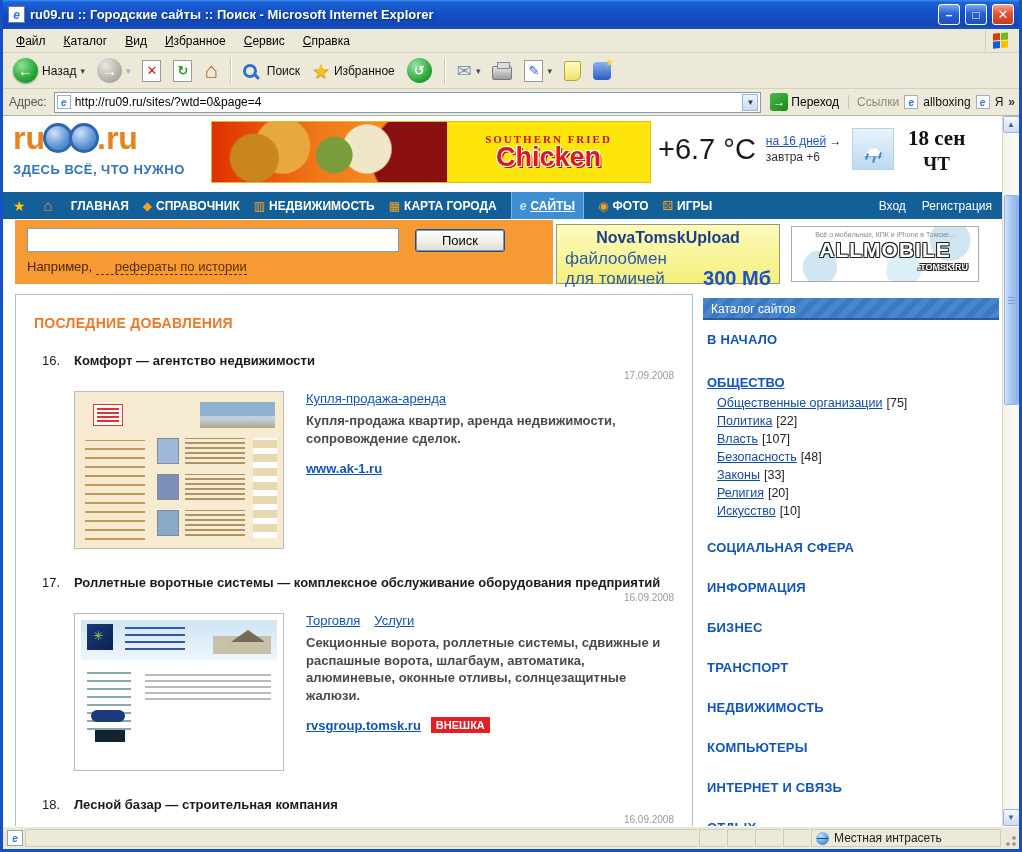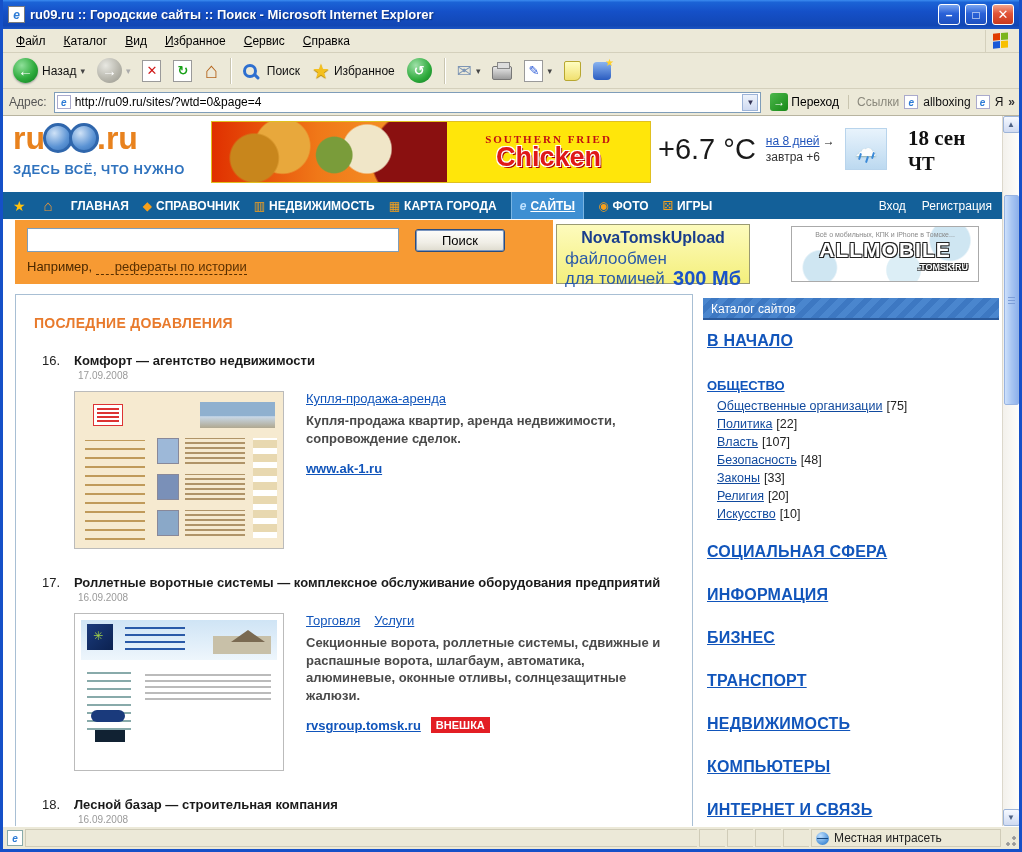--- a/index.html
+++ b/index.html
@@ -90,39 +90,39 @@
   .temp{font-size:29px;color:#1a1a1a;}
   .wlinks{display:flex;flex-direction:column;gap:2px;font-size:12px;}
   .wlink a,.wlink{color:#2255bb;}
   .wlink .lnk{text-decoration:underline;color:#2255bb;}
   .warrow{color:#111;text-decoration:none;}
   .tomorrow{color:#333;}
   .wicon{width:42px;height:42px;border:1px solid #b8d4ec;background:linear-gradient(180deg,#e8f3fc,#bcd9f0);
     display:flex;align-items:center;justify-content:center;position:relative;color:#fdfdfd;font-size:22px;text-shadow:0 1px 2px #8aa;}
   .wicon i{position:absolute;width:2px;height:7px;background:#3b8ad8;border-radius:2px;transform:rotate(18deg);}
   .wicon i.d1{left:13px;top:24px;}.wicon i.d2{left:20px;top:27px;}.wicon i.d3{left:26px;top:23px;}
-  .hdate{position:absolute;left:905px;top:10px;font-family:"Liberation Serif",serif;font-weight:bold;color:#111;}
+  .hdate{position:absolute;left:905px;top:10px;text-align:center;font-family:"Liberation Serif",serif;font-weight:bold;color:#111;}
   .hdate .d1{font-size:21px;}.hdate .d2{font-size:19px;margin-top:2px;}
   
   .navbar{position:absolute;top:76px;left:0;right:0;height:27px;background:#136099;display:flex;align-items:center;
     color:#fff;font-weight:bold;font-size:12px;padding:0 10px;gap:14px;}
   .nav-ic{font-style:normal;margin-right:4px;}
   .nav-item{display:flex;align-items:center;color:#fff;text-decoration:none;height:27px;}
   .nav-item.active{background:#3e8fd2;border-left:1px solid #79b4e2;border-right:1px solid #79b4e2;padding:0 8px;}
   .nav-item.active .txt{text-decoration:underline;}
   .nav-right{margin-left:auto;display:flex;gap:16px;font-weight:normal;}
   .nav-right span{color:#fff;}
   
   .search-panel{position:absolute;top:104px;left:12px;width:538px;height:64px;background:#f79a33;padding:8px 12px 6px;}
   .search-input{width:372px;height:24px;background:#fff;border:1px solid #7F9DB9;display:inline-block;vertical-align:middle;}
   .search-btn{display:inline-block;vertical-align:middle;margin-left:16px;padding:3px 26px;font-size:13px;color:#000;
     background:linear-gradient(180deg,#fdfdfb,#f0eee6 60%,#dedbce);border:1px solid #2b4d7e;border-radius:3px;box-shadow:0 0 0 1px #7a96c0 inset;}
   .search-hint{margin-top:7px;color:#4a2800;font-size:13px;}
   .search-hint .hl{color:#5a3000;border-bottom:1px dashed #5a3000;cursor:pointer;padding-left:19px;}
-  .ad-upload{position:absolute;top:108px;left:553px;width:194px;height:60px;border:1px solid #9a9a72;
+  .ad-upload{position:absolute;top:108px;left:553px;width:224px;height:60px;border:1px solid #9a9a72;
     background:linear-gradient(180deg,#fdfbbd,#f4ef7c);padding:4px 8px;}
   .ad-upload .t{color:#1a3e8c;font-size:16px;font-weight:bold;text-align:center;}
   .ad-upload .row{display:flex;justify-content:space-between;align-items:flex-end;margin-top:2px;}
   .ad-upload .small{color:#2a5aa8;font-size:17px;line-height:1.2;}
   .ad-upload .size{color:#1a52c8;font-size:20px;font-weight:bold;}
   .ad-mobile{position:absolute;top:110px;left:788px;width:188px;height:56px;border:1px solid #aaa;background:#fff;overflow:hidden;position:absolute;}
   .ad-mobile .bg{position:absolute;inset:0;background:
      radial-gradient(circle at 15% 75%,#cfe6f2 10%,transparent 11%),
      radial-gradient(circle at 85% 25%,#cfe6f2 12%,transparent 13%),
      radial-gradient(circle at 60% 80%,#dceef6 14%,transparent 15%);}
@@ -131,21 +131,21 @@
      text-shadow:-1px -1px 0 #222,1px -1px 0 #222,-1px 1px 0 #222,1px 1px 0 #222;}
   .ad-mobile .suf{position:relative;text-align:right;font-size:9px;font-weight:bold;color:#fff;margin-right:10px;
      text-shadow:-1px -1px 0 #222,1px -1px 0 #222,-1px 1px 0 #222,1px 1px 0 #222;}
   
   .main-box{position:absolute;top:178px;left:12px;width:678px;height:600px;border:1px solid #a8bfd4;padding:20px 18px;background:#fff;}
   .main-heading{color:#e87a2c;font-weight:bold;font-size:14px;letter-spacing:.3px;margin-bottom:22px;}
   .entry{margin-bottom:26px;}
   .entry-head{display:flex;gap:14px;font-size:13px;}
   .entry-num{width:26px;text-align:right;color:#222;flex:0 0 auto;}
   .entry-title{font-weight:bold;color:#1a1a1a;}
-  .entry-date{margin-left:44px;color:#9a9a9a;font-size:10px;margin-top:2px;}
+  .entry-date{margin-left:44px;color:#9a9a9a;font-size:10px;margin-top:2px;text-align:right;}
   .entry-body{display:flex;gap:22px;margin-left:40px;margin-top:10px;}
   .thumb{width:210px;height:158px;border:1px solid #bbb;background:#fff;position:relative;flex:0 0 auto;overflow:hidden;}
   .thumb .in{position:absolute;}
   .entry-info{flex:1;font-size:13px;}
   .cat-link{color:#1155bb;text-decoration:underline;margin-right:14px;cursor:pointer;}
   .entry-desc{font-weight:bold;color:#4a4a4a;margin-top:6px;line-height:1.35;}
   .entry-url{display:inline-block;margin-top:14px;color:#1155bb;font-weight:bold;text-decoration:underline;cursor:pointer;}
   .badge{display:inline-block;margin-left:10px;background:#e31e24;color:#fff;font-size:11px;font-weight:bold;padding:2px 5px;vertical-align:1px;}
   
   .t1{background:#f6ead0;}
@@ -170,21 +170,21 @@
   .t2 .mrow{left:50px;top:12px;width:60px;height:24px;background:repeating-linear-gradient(0deg,#2a5aa8 0 2px,transparent 2px 7px);}
   .t2 .bl{left:12px;top:56px;width:44px;height:60px;background:repeating-linear-gradient(0deg,#8aa 0 2px,transparent 2px 8px);}
   .t2 .bd{left:70px;top:56px;width:126px;height:30px;background:repeating-linear-gradient(0deg,#bbb 0 2px,transparent 2px 6px);}
   .t2 .bg1{left:16px;top:96px;width:34px;height:12px;background:#1a3a7c;border-radius:6px;}
   .t2 .bg2{left:20px;top:116px;width:30px;height:12px;background:#123; }
   
   .sidebar{position:absolute;top:182px;left:700px;width:296px;}
   .side-head{height:22px;color:#fff;font-size:12px;padding:4px 8px 0;
     background:repeating-linear-gradient(135deg,#4a86ce 0 6px,#3d78c2 6px 12px);border-bottom:2px solid #2a5a9c;}
   .side-body{padding:12px 4px 0 4px;}
-  .side-link{display:block;color:#1155bb;font-weight:bold;font-size:16px;text-decoration:underline;margin:0 0 28px;cursor:pointer;letter-spacing:.2px;}
+  .side-link{display:block;color:#1155bb;font-weight:bold;font-size:13px;margin:0 0 28px;cursor:pointer;letter-spacing:.2px;}
   .group-title{display:block;color:#1155bb;font-weight:bold;font-size:13px;text-decoration:underline;margin-bottom:6px;cursor:pointer;}
   .sub{margin:0 0 4px 10px;font-size:12.5px;color:#111;}
   .sub .sl{color:#1155bb;text-decoration:underline;cursor:pointer;color:#114a9e;}
   .sub .ct{color:#222;margin-left:4px;}
   .group{margin-bottom:22px;}
   .cat-list .side-link{margin-bottom:25px;}
   
   .statusbar{height:23px;background:#ECE9D8;border-top:1px solid #fff;display:flex;align-items:center;padding:2px 2px 2px 4px;gap:2px;}
   .sb-doc{width:16px;height:16px;background:#fff;border:1px solid #8aa;display:flex;align-items:center;justify-content:center;color:#2d7bd6;font-size:10px;font-weight:bold;font-style:italic;}
   .sb-main{flex:1;height:18px;border:1px solid #d0ccb8;border-right:none;}
@@ -315,21 +315,21 @@
         <div class="banner">
           <div class="banner-photo"></div>
           <div class="banner-yellow">
             <span class="sfc-small">SOUTHERN FRIED</span>
             <span class="sfc-big">Chicken</span>
           </div>
         </div>
         <div class="weather">
           <span class="temp">+6.7 °C</span>
           <span class="wlinks">
-            <span class="wlink"><span class="lnk">на 8 дней</span>
+            <span class="wlink"><span class="lnk">на 16 дней</span>
               <span class="warrow">→</span></span>
             <span class="tomorrow">завтра +6</span>
           </span>
           <span class="wicon">☁<i class="d1"></i><i class="d2"></i><i class="d3"></i></span>
         </div>
         <div class="hdate">
           <div class="d1">18 сен</div>
           <div class="d2">ЧТ</div>
         </div>
       </div>

